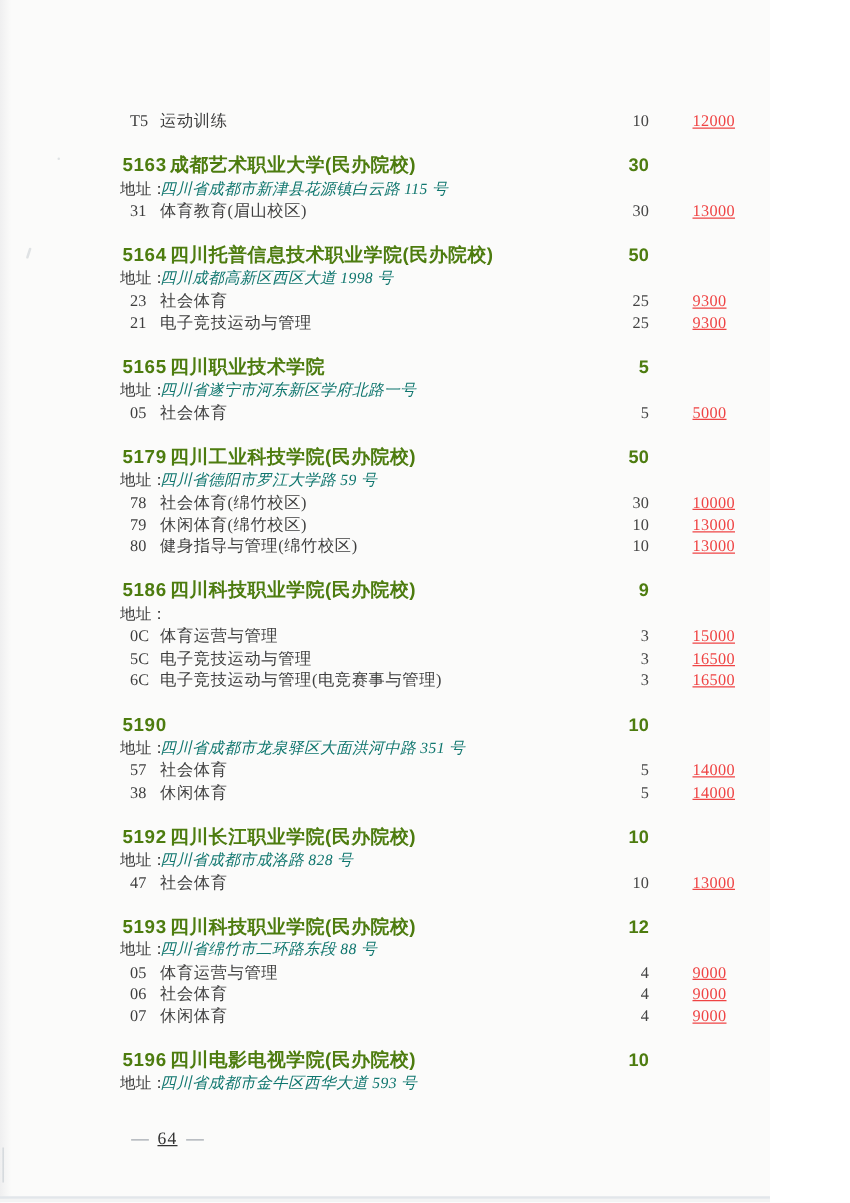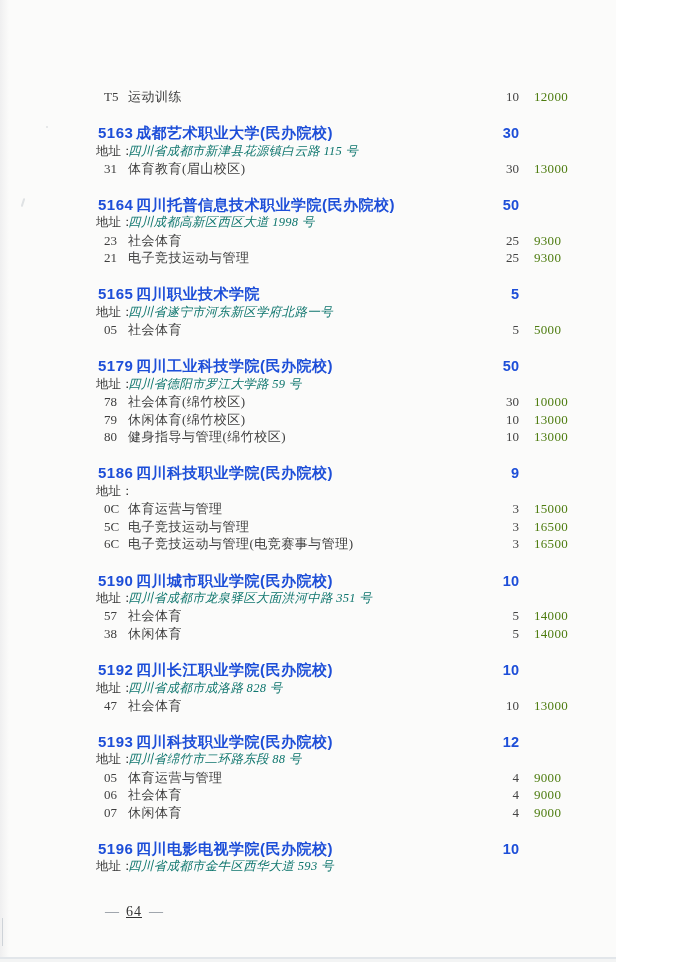--- a/index.html
+++ b/index.html
@@ -32,41 +32,41 @@
   .speck { position:absolute; background:#c9cdd1; opacity:.55; border-radius:1px; }
 
   .content { position:absolute; left:0; top:0; width:100%; padding-top:88px; }
 
   
   .school-block { margin-top:18.5px; }
 
   .school-title-row {
     position:relative; height:18.5px; line-height:18.5px;
     font-family:"Liberation Sans", sans-serif;
-    font-weight:bold; font-size:15px; color:#1d4ed8;
+    font-weight:bold; font-size:15px; color:#4d7c0f;
   }
   .s-code { position:absolute; left:98px; letter-spacing:.5px; }
   .s-name { position:absolute; left:136px; letter-spacing:.5px; }
   .s-quota { position:absolute; left:429px; width:90px; text-align:right; font-size:14.5px; }
 
   .addr-row { position:relative; height:17.3px; line-height:17.3px; font-size:12.5px; }
   .addr-label {
     position:absolute; left:96px;
     font-family:"Liberation Sans", sans-serif; font-weight:normal; color:#3a3a3a;
   }
   .addr-text {
     position:absolute; left:128px;
     font-style:italic; color:#0f766e; letter-spacing:.3px;
   }
 
   .course-row { position:relative; height:17.6px; line-height:17.6px; font-size:13px; color:#3e3e3e; }
   .c-code { position:absolute; left:104px; }
   .c-name { position:absolute; left:128px; letter-spacing:.5px; }
   .c-quota { position:absolute; left:429px; width:90px; text-align:right; color:#444444; }
-  .c-fee  { position:absolute; left:534px; color:#4d7c0f; letter-spacing:.3px; }
+  .c-fee  { position:absolute; left:554px; color:#ef4444; letter-spacing:.3px;text-decoration:underline; }
 
   .page-footer {
     margin-top:27px; margin-left:105px;
     display:flex; align-items:center; gap:7px;
     height:18px; line-height:18px; font-size:14px; color:#333333;
   }
   .page-footer .dash { color:#838b94; font-size:14px; }
   .page-footer .pnum { letter-spacing:1px;text-decoration:underline; }
 </style>
 </head>
@@ -214,21 +214,20 @@
     <div class="course-row">
       <span class="c-code">6C</span>
       <span class="c-name">电子竞技运动与管理(电竞赛事与管理)</span>
       <span class="c-quota">3</span>
       <span class="c-fee">16500</span>
     </div>
   </section>
   <section class="school-block">
     <div class="school-title-row">
       <span class="s-code">5190</span>
-      <span class="s-name">四川城市职业学院(民办院校)</span>
       <span class="s-quota">10</span>
     </div>
     <div class="addr-row">
       <span class="addr-label">地址：</span>
       <span class="addr-text">四川省成都市龙泉驿区大面洪河中路 351 号</span>
     </div>
 
     <div class="course-row">
       <span class="c-code">57</span>
       <span class="c-name">社会体育</span>

